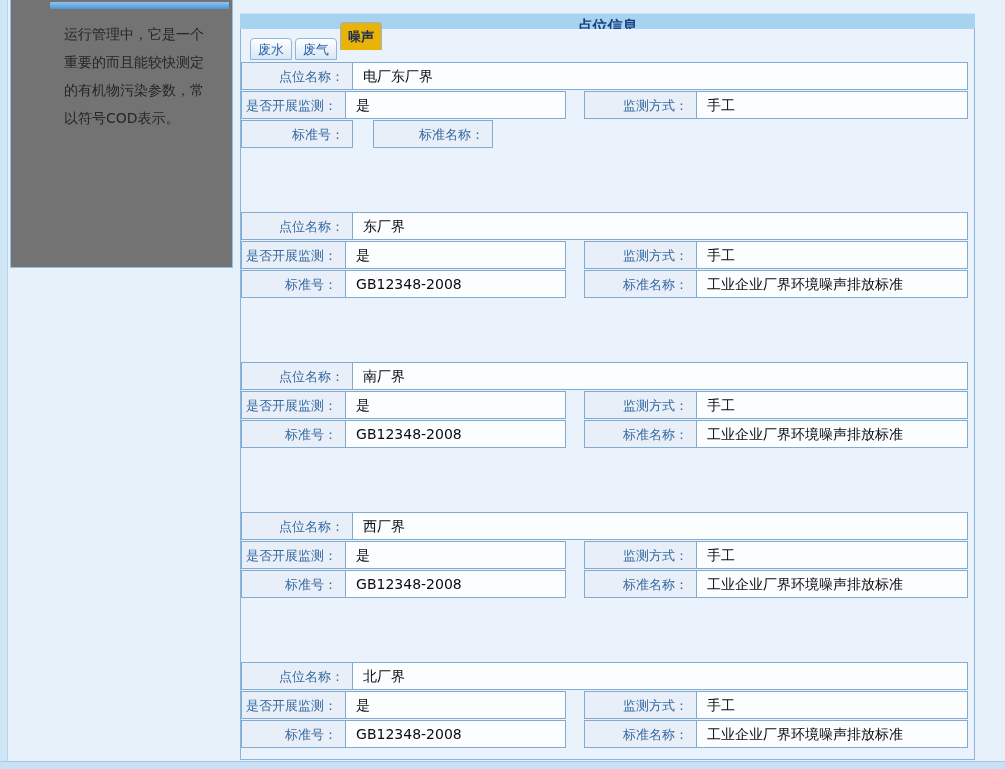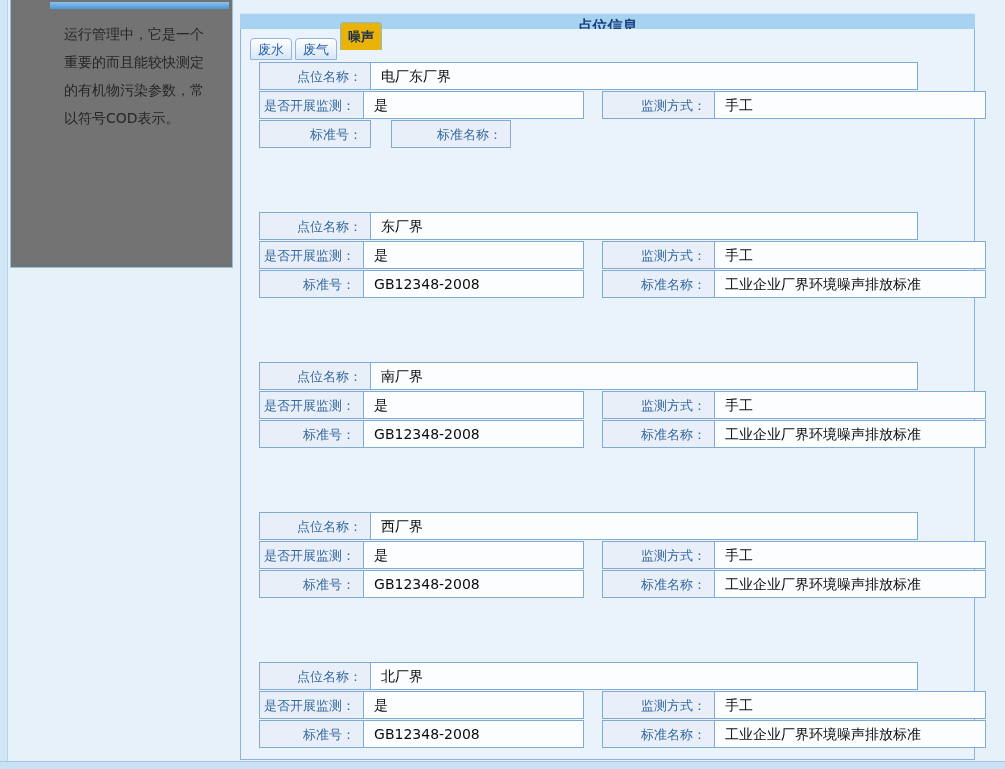--- a/index.html
+++ b/index.html
@@ -60,37 +60,37 @@
     color:#2a5ea7; font-size:13px; cursor:pointer;
   }
   .tab.active {
     height:28px; line-height:27px; margin-bottom:12px;
     background:#eab308; border-bottom:none;
     color:#1a2c50; font-weight:bold;
   }
 
   
   .records { }
-  .record { margin-left:18px; width:727px; margin-bottom:64px; }
+  .record { margin-left:0; width:727px; margin-bottom:64px; }
   .record:last-child { margin-bottom:0; }
   .row { display:flex; margin-bottom:1px; }
   .cell {
     height:28px; line-height:27px;
     border:1px solid #81abd3; overflow:hidden; white-space:nowrap;
   }
   .cell.label {
     background:#e9eff9; color:#35689e;
     font-size:13px; text-align:right; padding-right:8px;
   }
   .cell.value {
     background:#fcfdff; color:#0a0a0a;
     font-size:14px; padding-left:10px;
   }
   .w-label1 { width:112px; }
-  .w-vfull  { width:548px; margin-left:-1px; }
+  .w-vfull  { width:616px; margin-left:-1px; }
   .w-vhalf  { width:236px; margin-left:-1px; }
   .spacer   { width:20px; height:28px; }
   .w-label2 { width:120px; }
   .w-val2   { width:291px; margin-left:-1px; }
 
   
   .bottom-strip {
     position:absolute; left:0; top:761px; width:1005px; height:8px;
     background:#cae1f5; border-top:1px solid #a6c8e6;
   }

